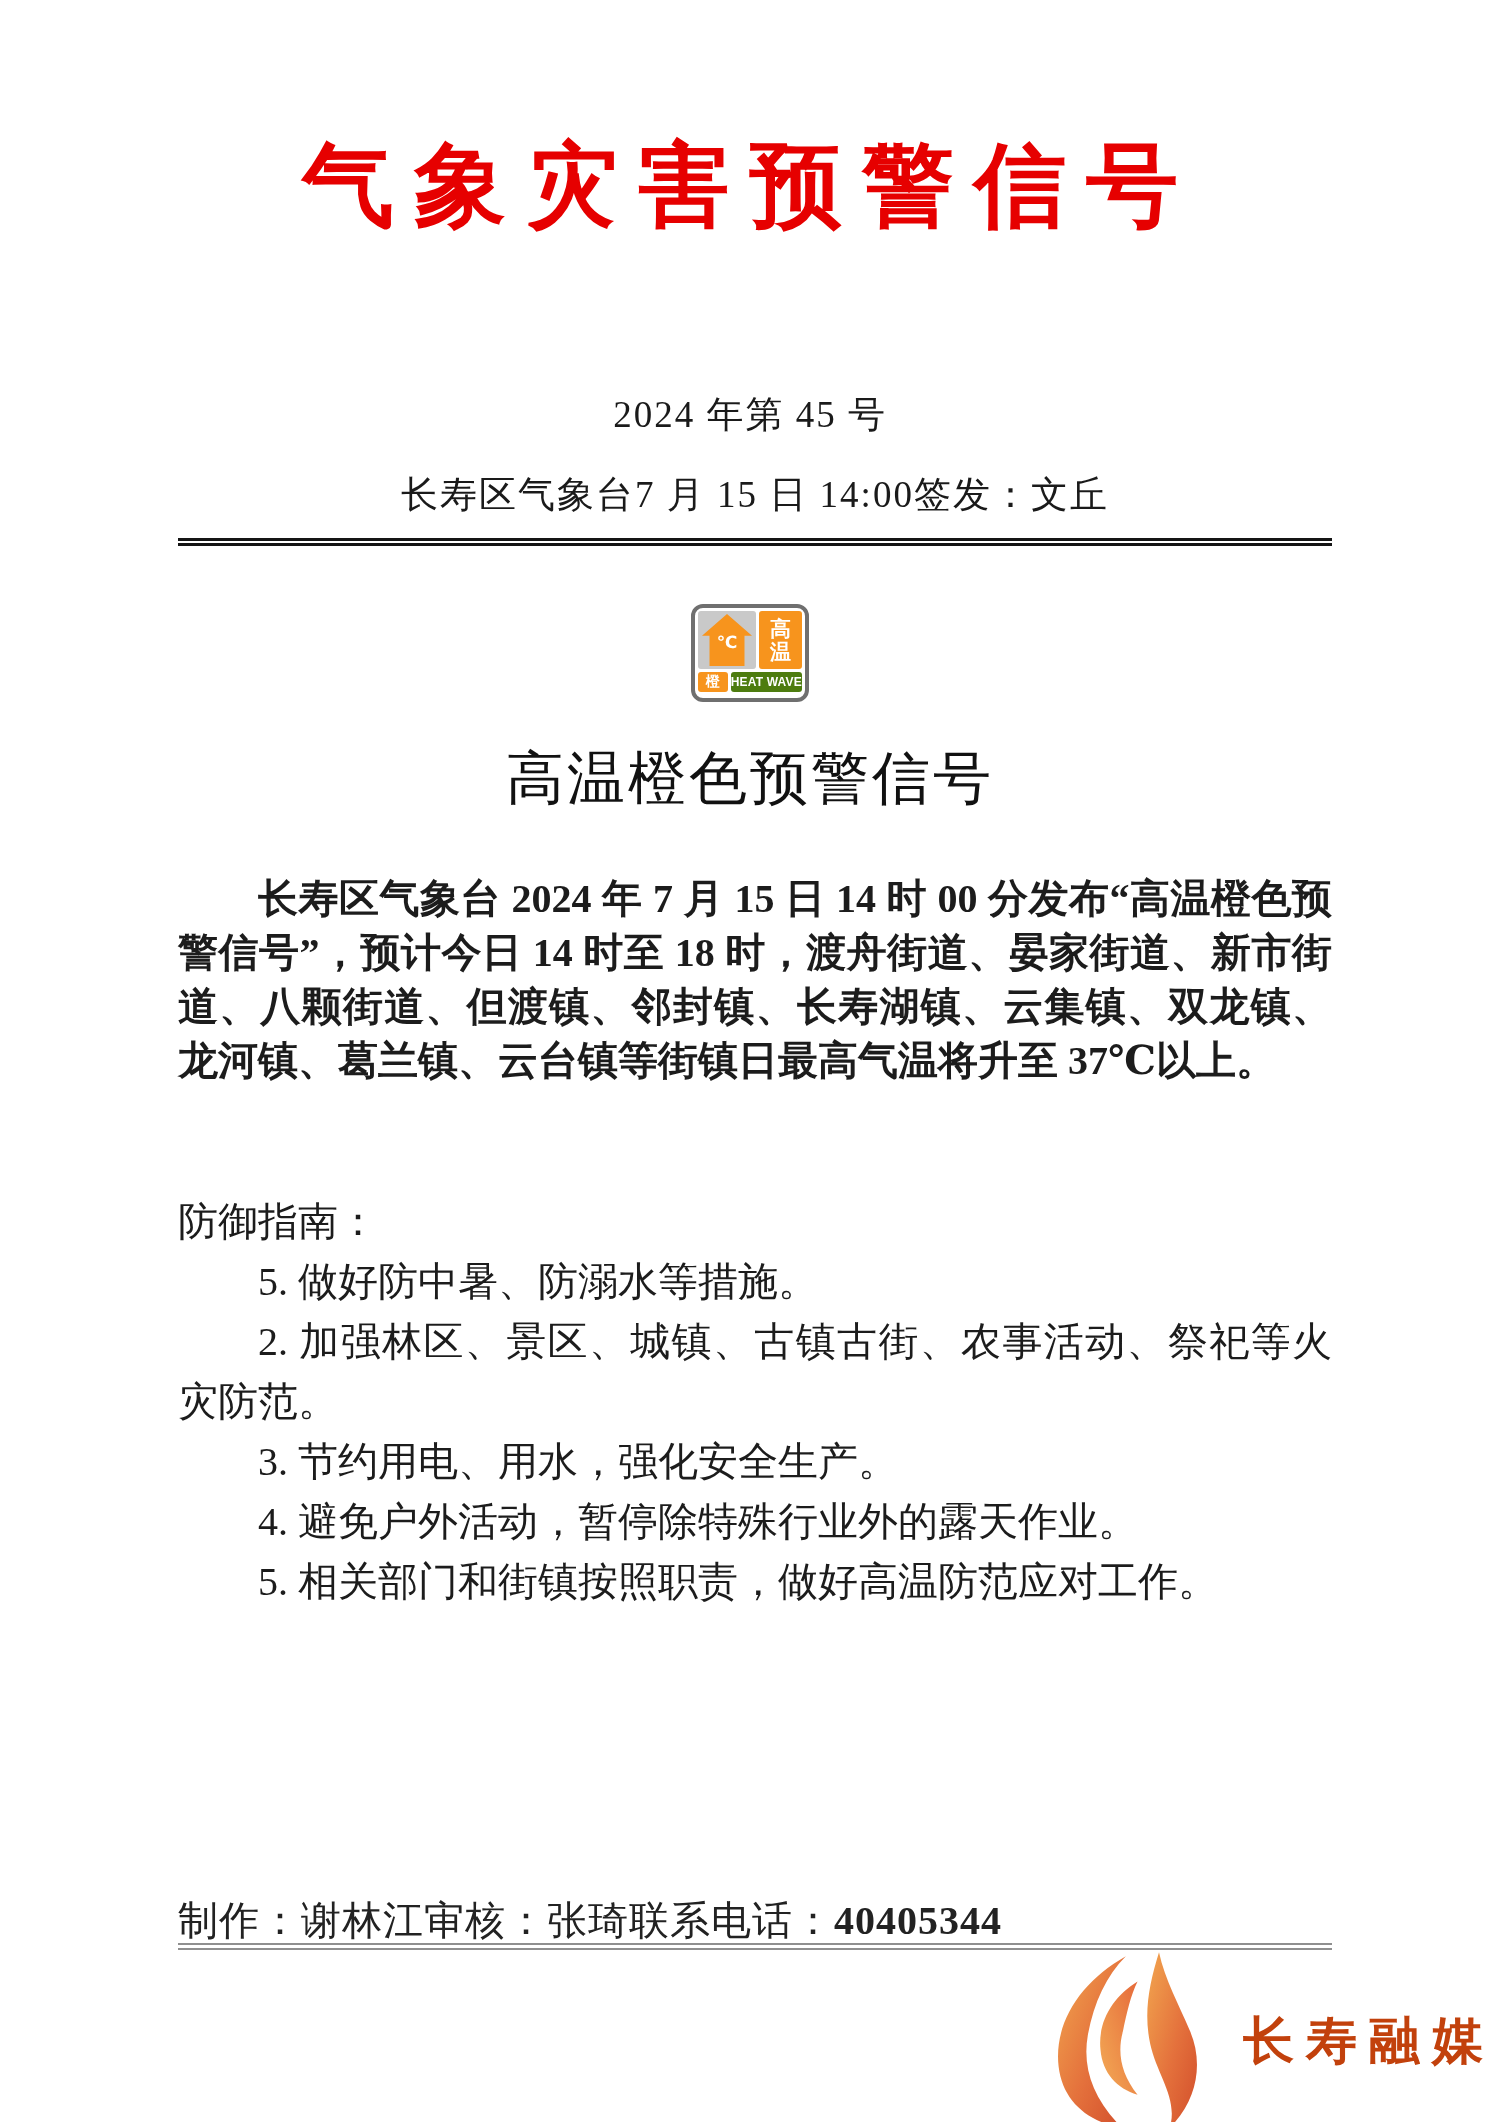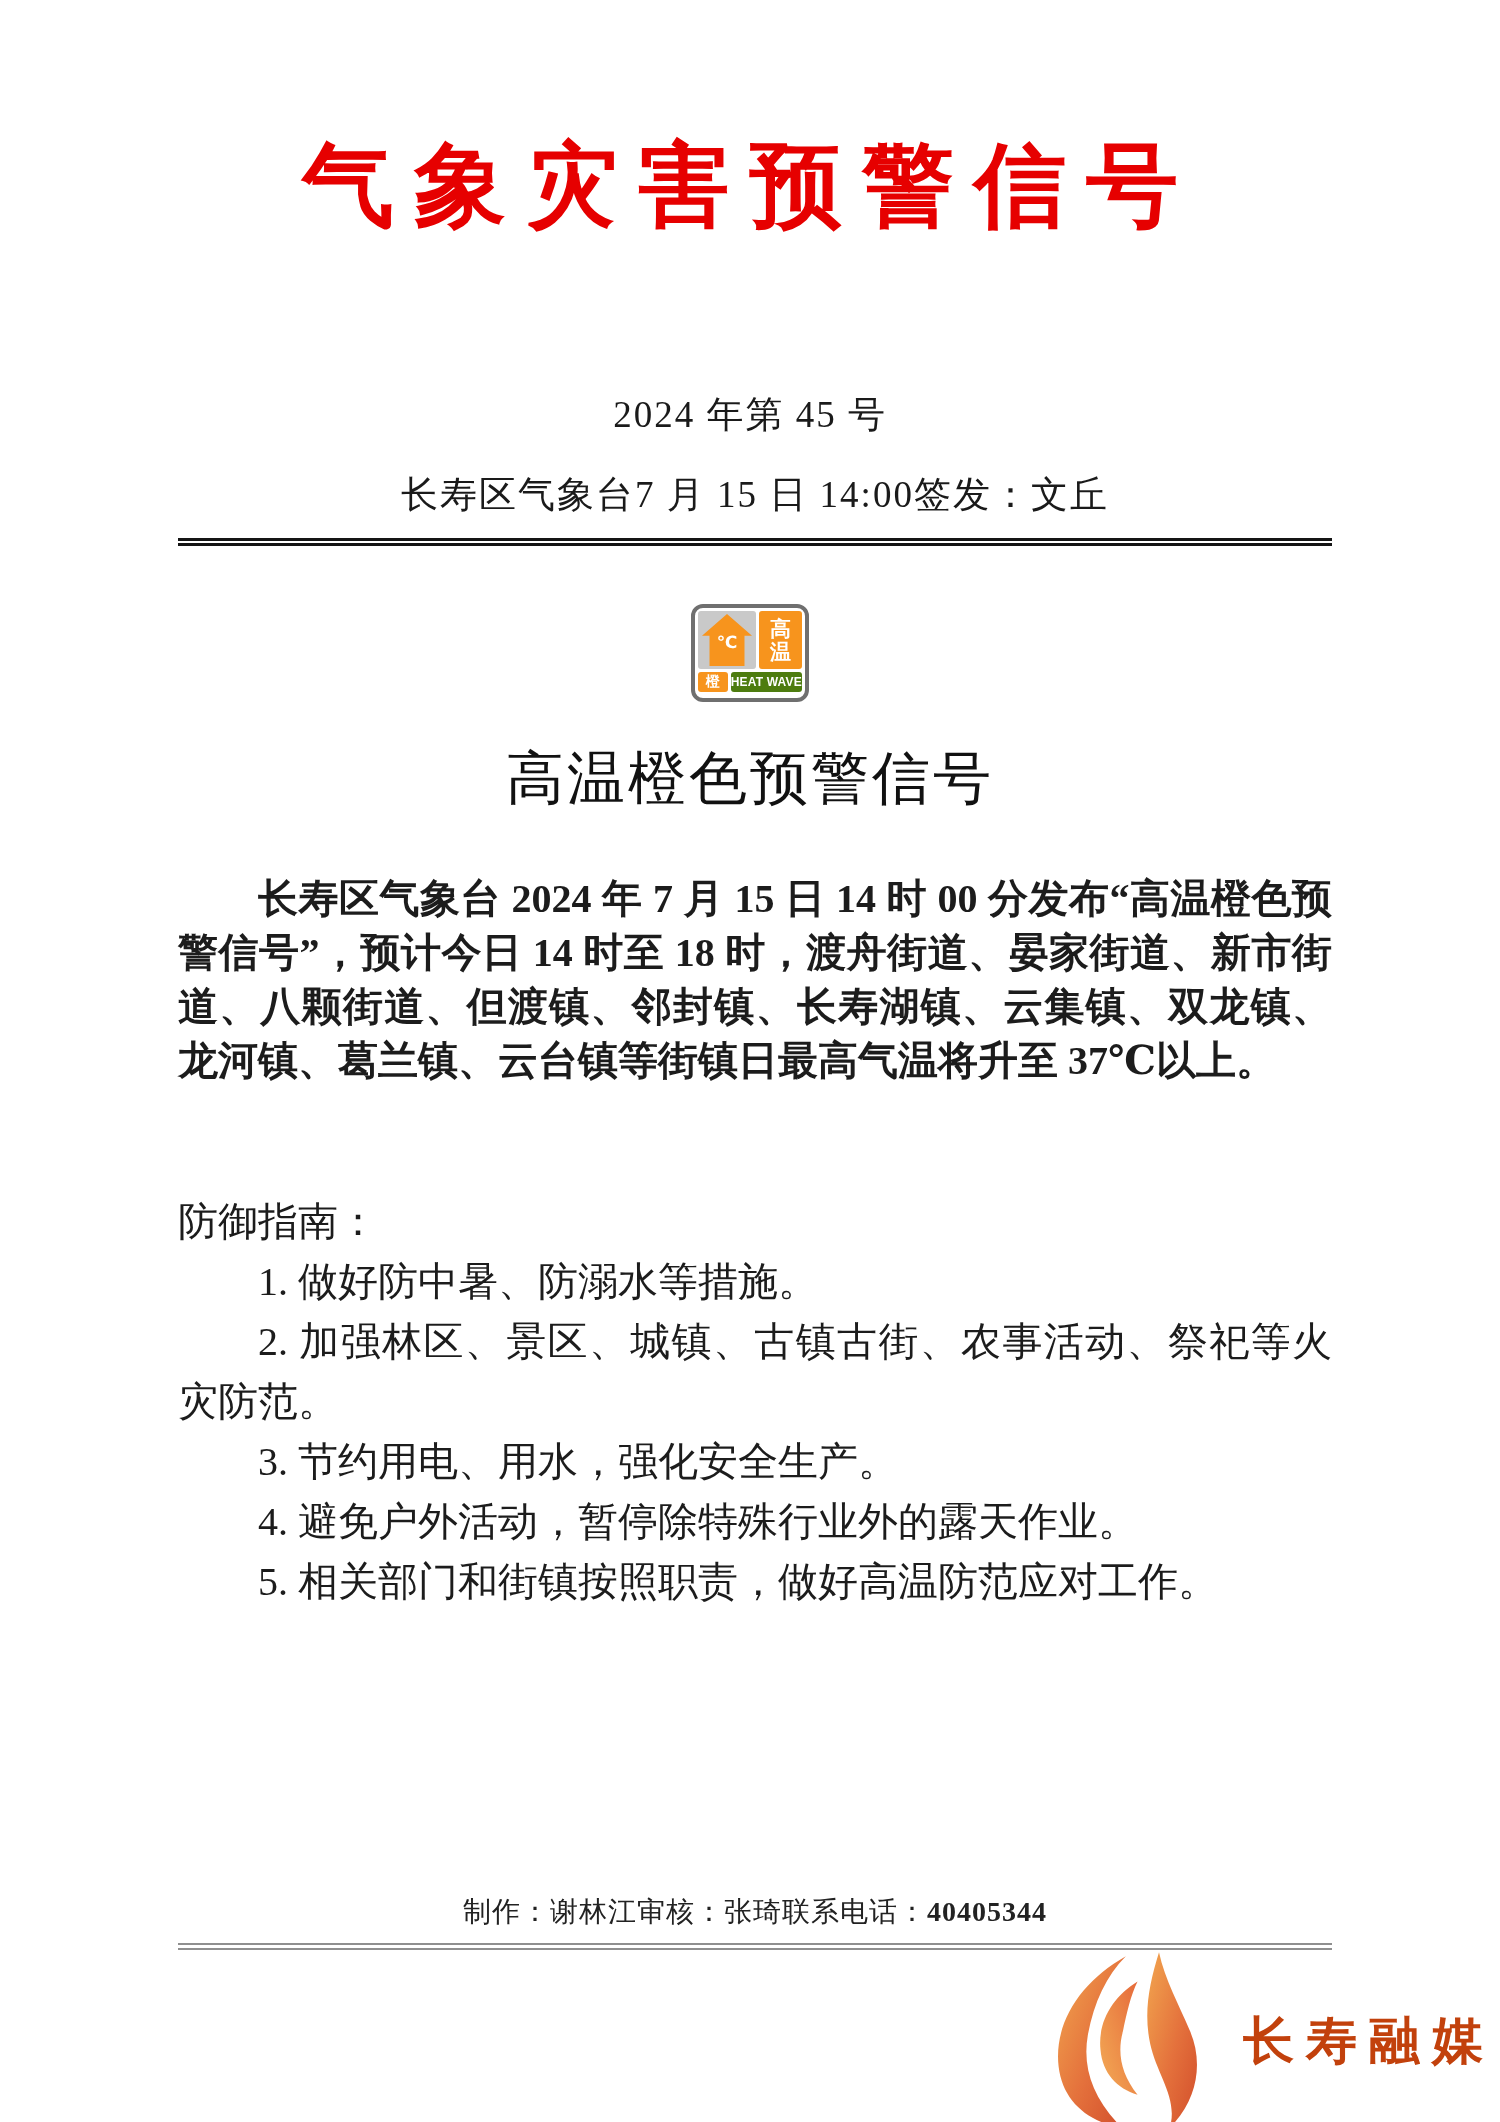--- a/index.html
+++ b/index.html
@@ -65,22 +65,22 @@
     font-weight:bold;
   }
 
   .guidelines{
     top:1192px;left:178px;right:168px;font-size:40px;line-height:60px;color:#1c1c1c;
   }
   .guidelines p{margin:0;text-align:justify;}
   .guidelines .g-item{text-indent:2em;}
 
   .footer-row{
-    top:1893px;left:178px;right:168px;display:flex;justify-content:center;
-    align-items:baseline;font-size:28px;letter-spacing:1px;color:#222;
+    top:1893px;left:178px;right:168px;display:flex;justify-content:flex-start;
+    align-items:baseline;font-size:40px;letter-spacing:1px;color:#222;
   }
   .footer-row .phone-number{font-weight:bold;}
   .rule-bottom{
     top:1943px;left:178px;right:168px;height:7px;box-sizing:border-box;
     border-top:2px solid #8F8F8F;border-bottom:2px solid #8F8F8F;background:#fff;
   }
 
   .brand-logo{
     top:1952px;right:5px;display:flex;align-items:center;gap:6px;
   }
@@ -122,21 +122,21 @@
       <div class="hw-cell hw-en">HEAT WAVE</div>
     </div>
   </div>
 
   <div class="abs sub-heading">高温橙色预警信号</div>
 
   <div class="abs body-text">长寿区气象台 2024 年 7 月 15 日 14 时 00 分发布“高温橙色预警信号”，预计今日 14 时至 18 时，渡舟街道、晏家街道、新市街道、八颗街道、但渡镇、邻封镇、长寿湖镇、云集镇、双龙镇、龙河镇、葛兰镇、云台镇等街镇日最高气温将升至 37℃以上。</div>
 
   <div class="abs guidelines">
     <p>防御指南：</p>
-    <p class="g-item">1. 做好防中暑、防溺水等措施。</p>
+    <p class="g-item">5. 做好防中暑、防溺水等措施。</p>
     <p class="g-item">2. 加强林区、景区、城镇、古镇古街、农事活动、祭祀等火灾防范。</p>
     <p class="g-item">3. 节约用电、用水，强化安全生产。</p>
     <p class="g-item">4. 避免户外活动，暂停除特殊行业外的露天作业。</p>
     <p class="g-item">5. 相关部门和街镇按照职责，做好高温防范应对工作。</p>
   </div>
 
   <div class="abs footer-row">
     <span>制作：谢林江</span>
     <span>审核：张琦</span>
     <span><span>联系电话：</span><span class="phone-number">40405344</span></span>

